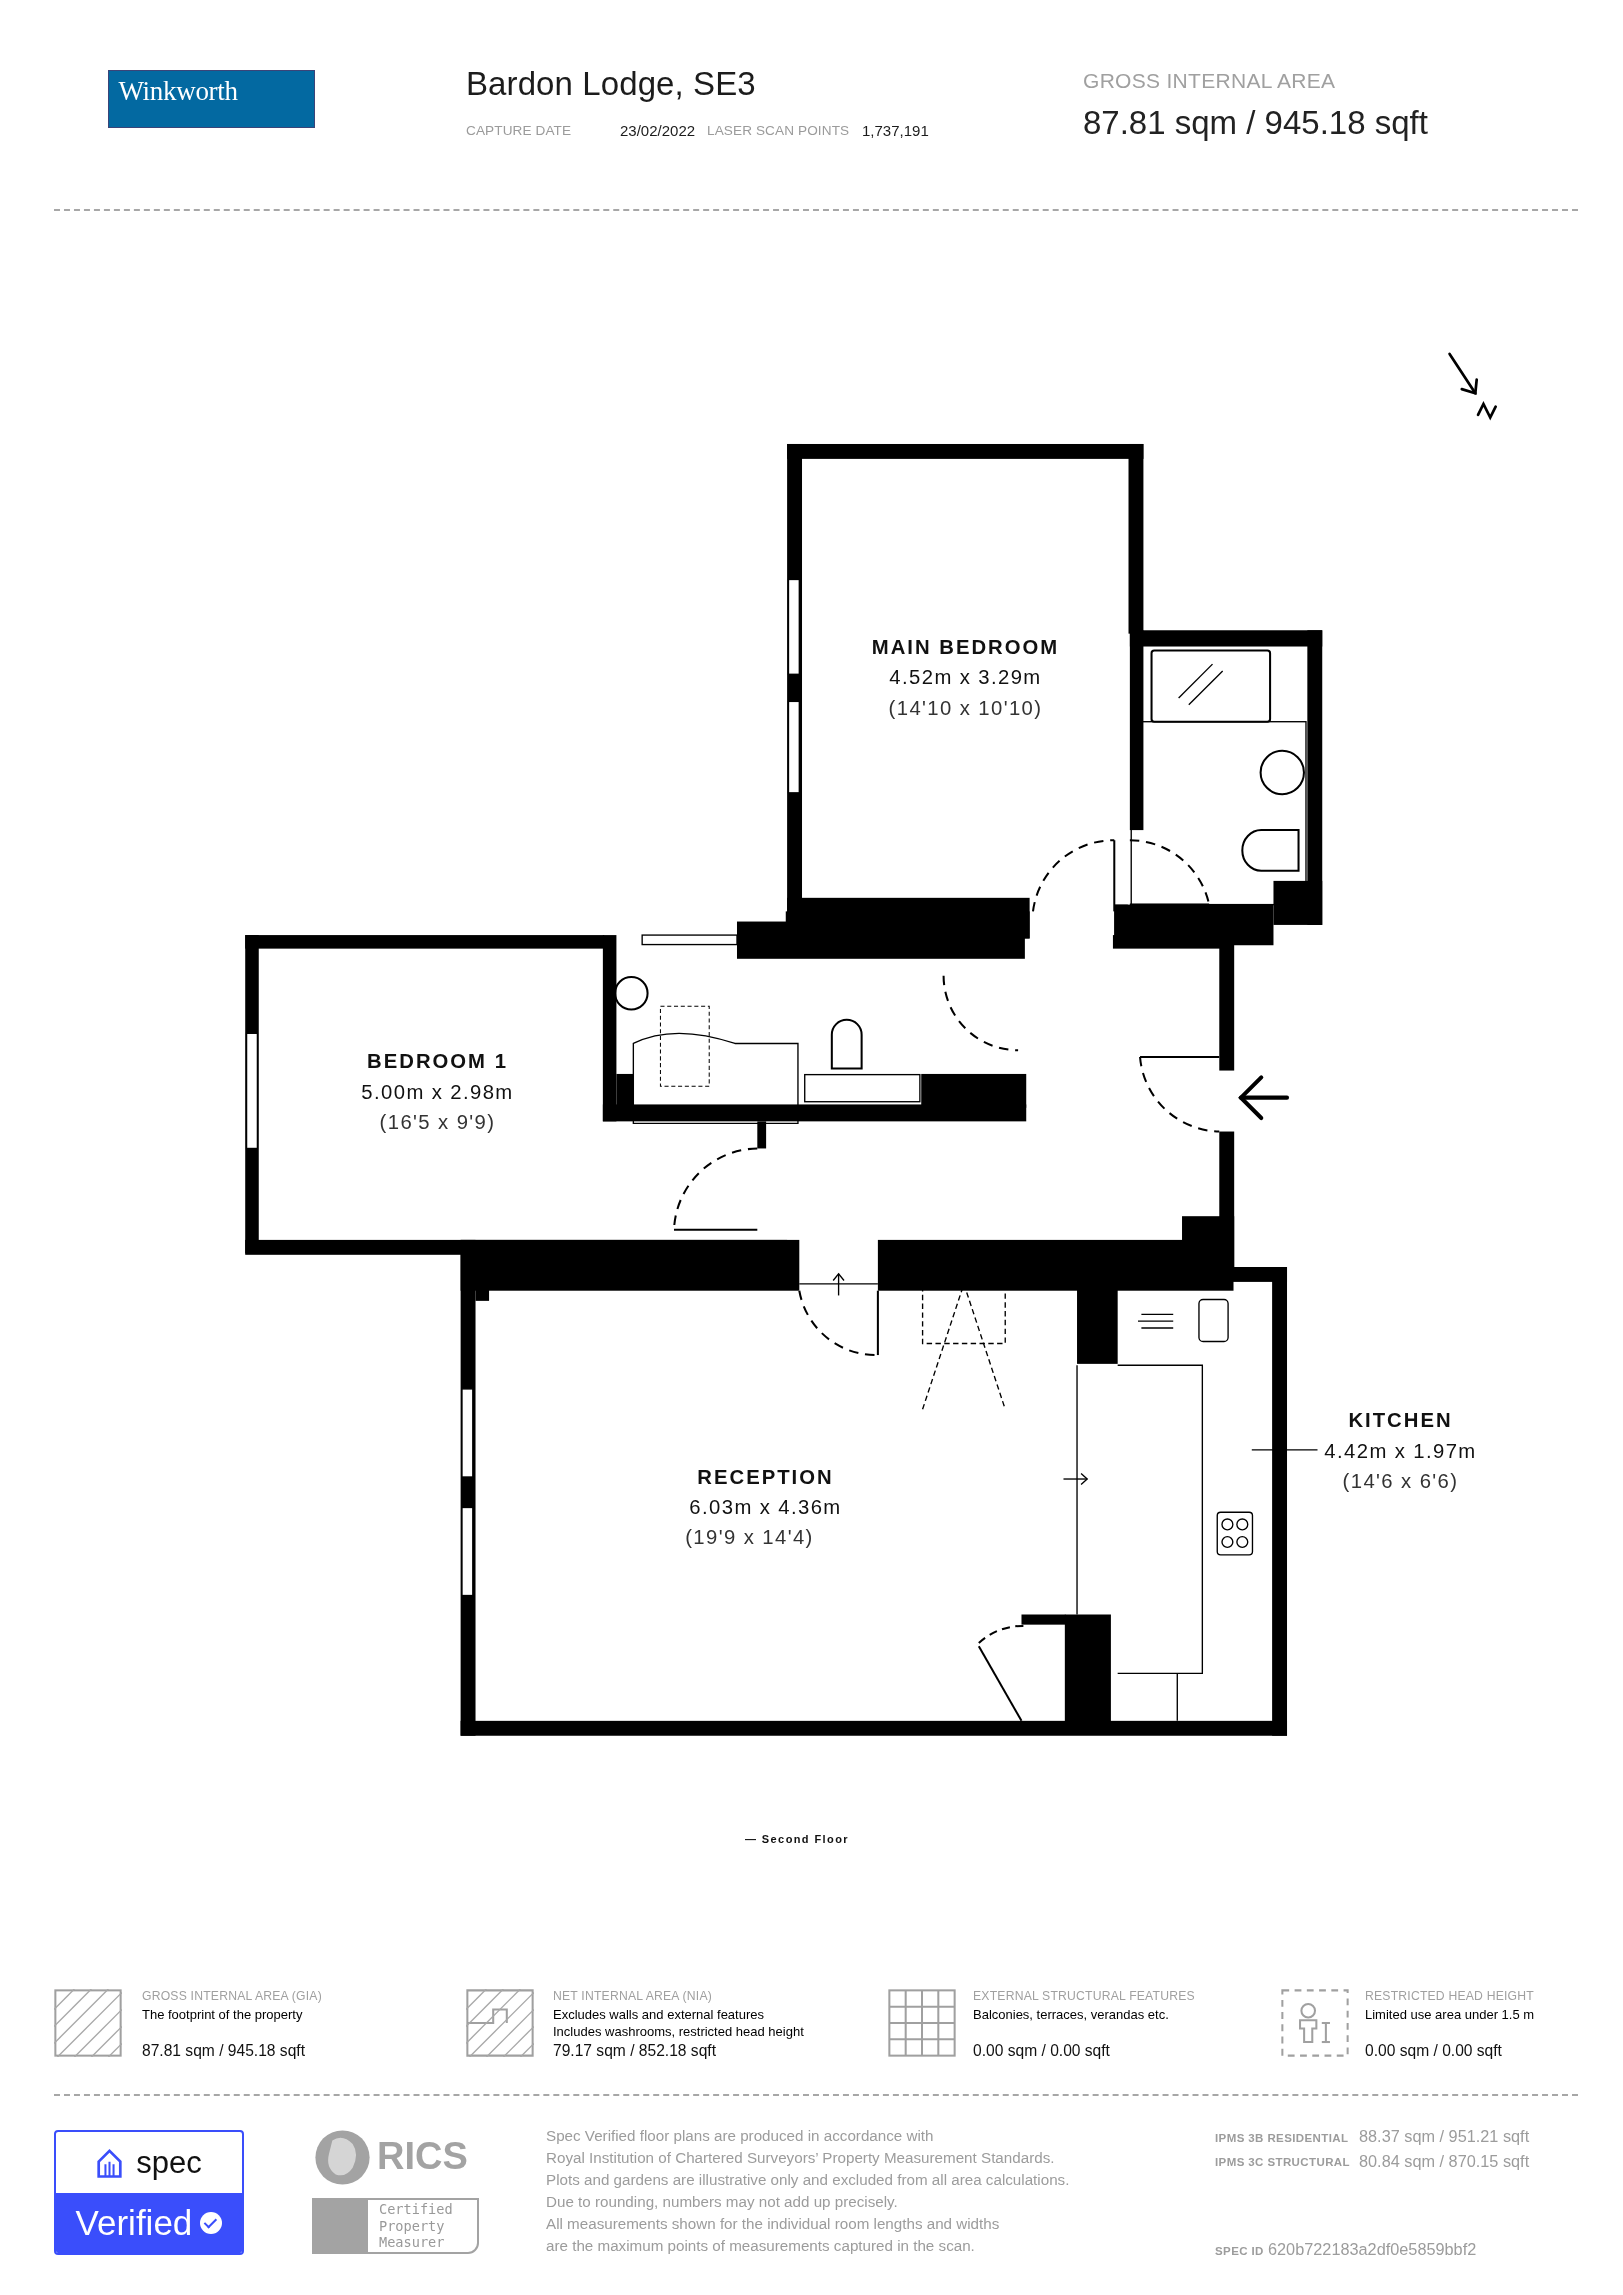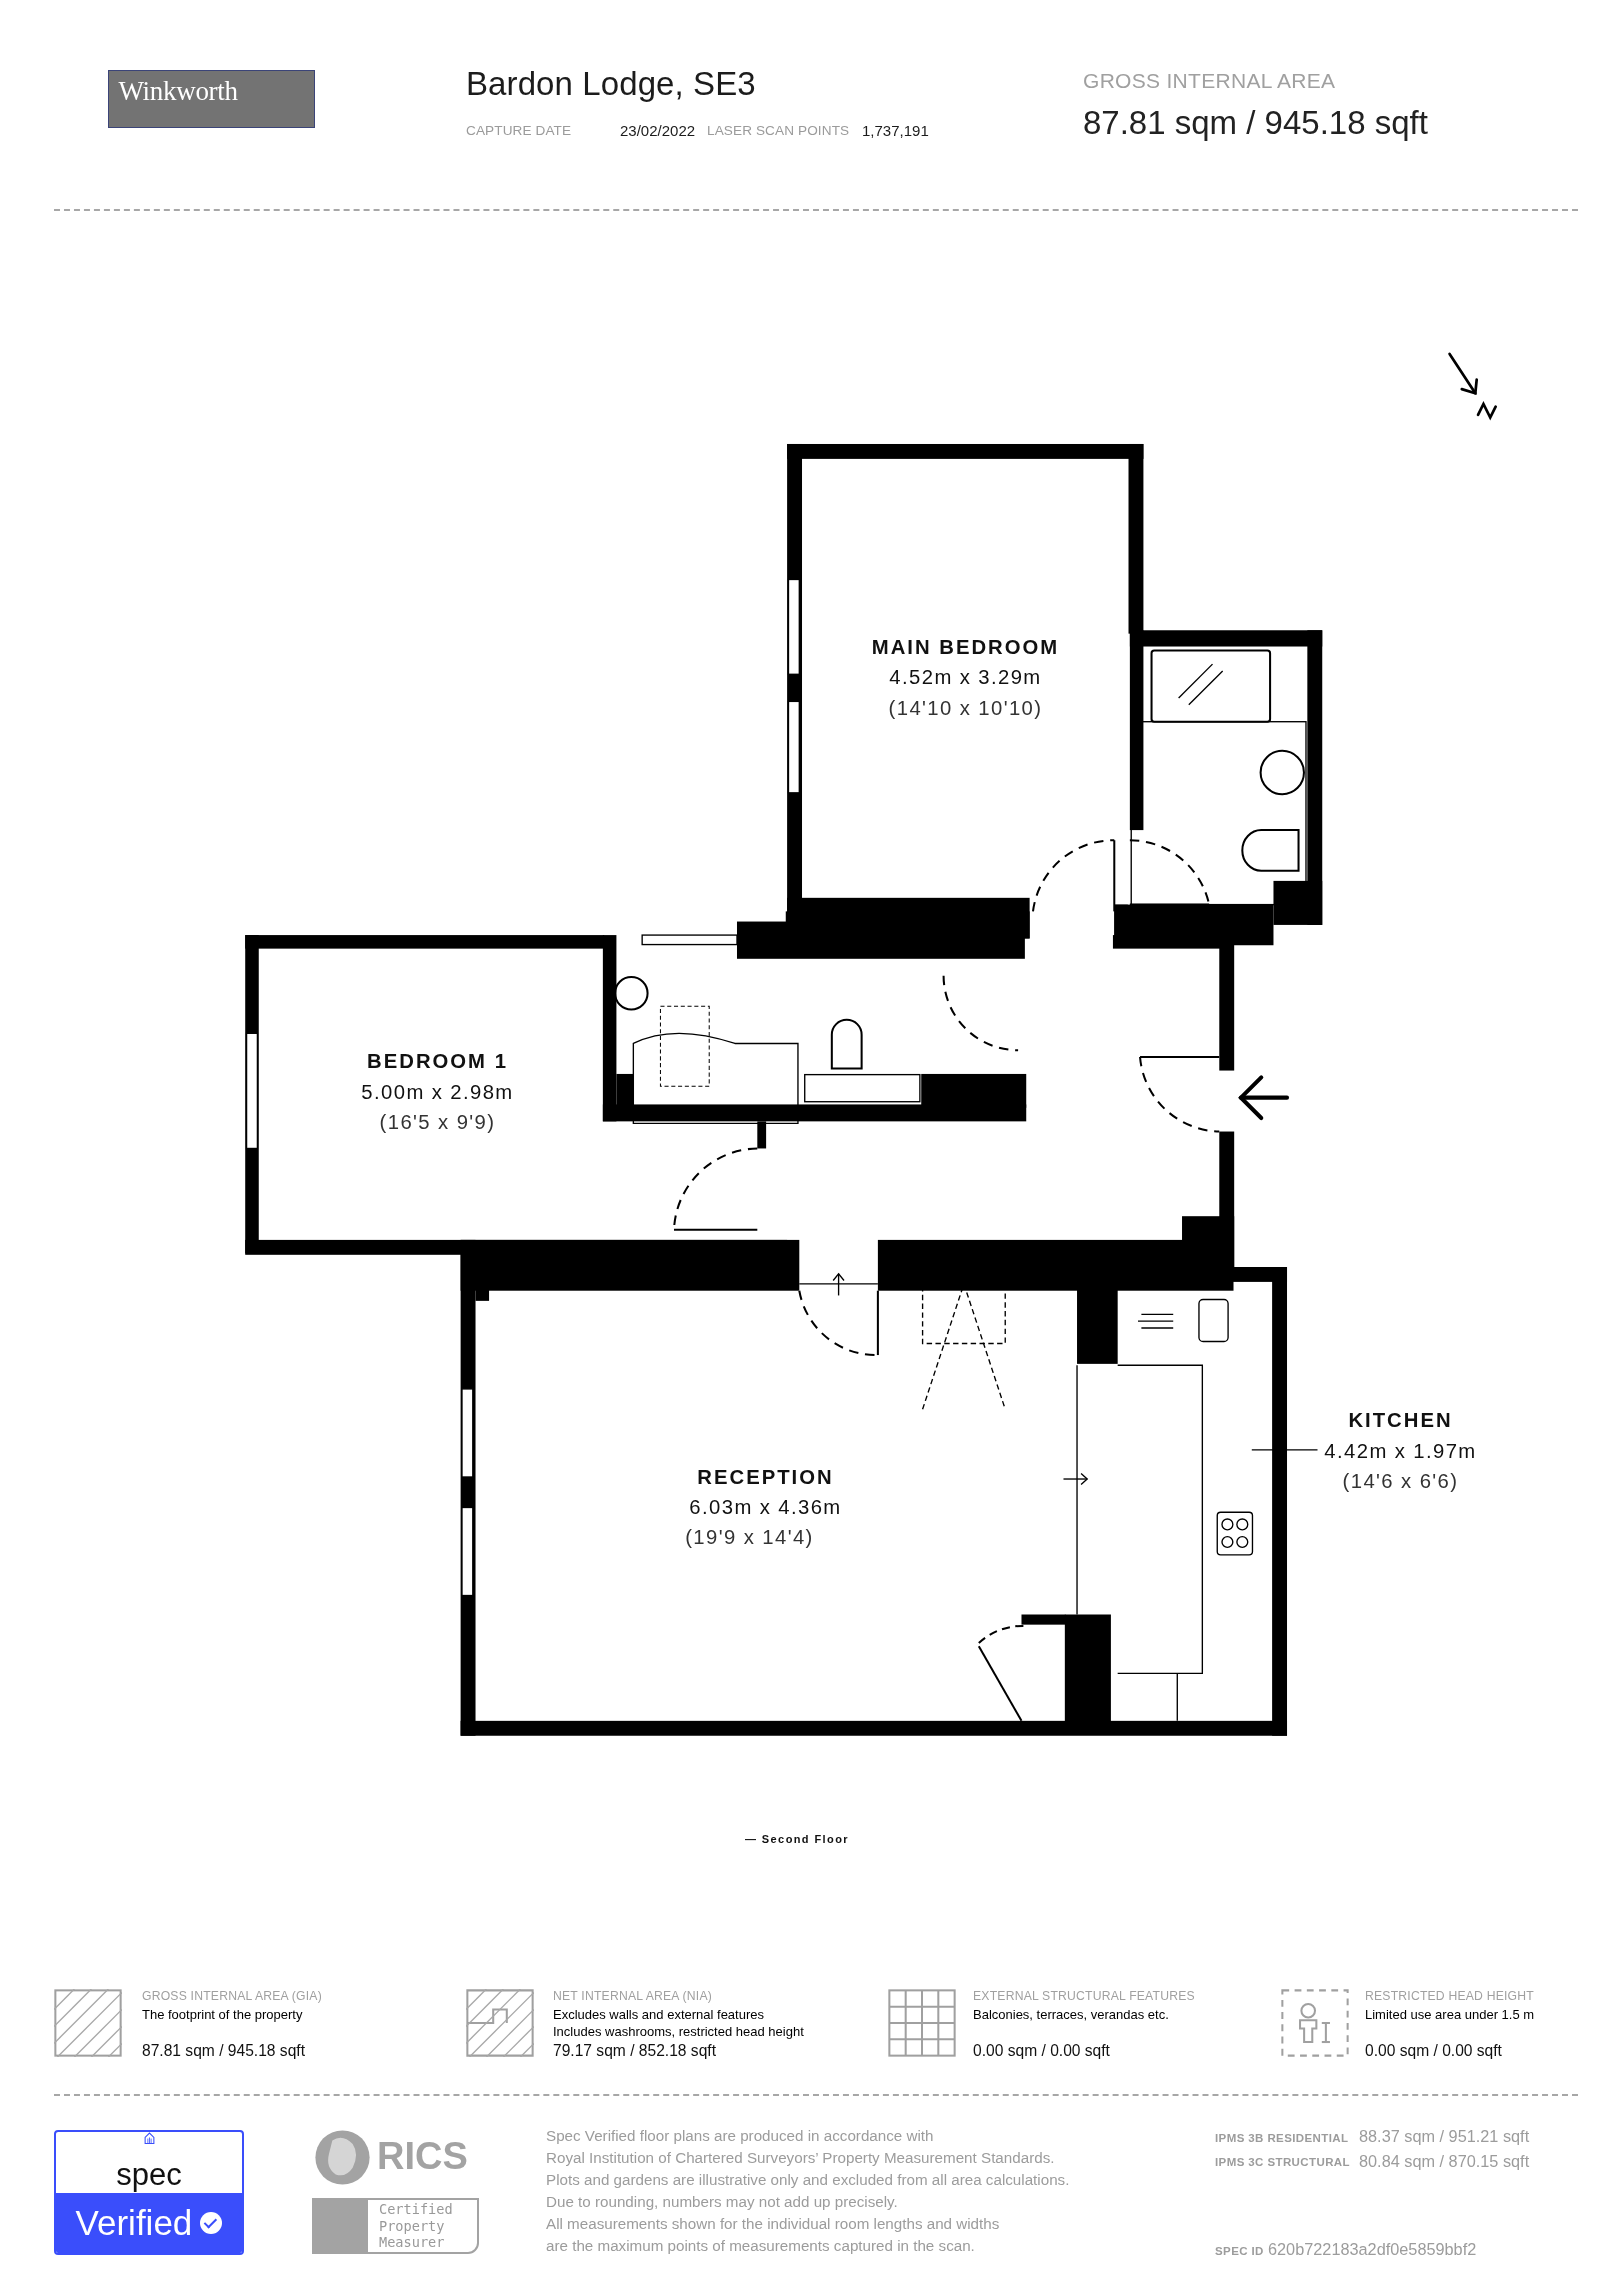--- a/index.html
+++ b/index.html
@@ -1,19 +1,19 @@
 <!DOCTYPE html>
 <html style="font-size:11px"><head>
 <meta charset="utf-8">
 <style>
   html, body { margin:0; padding:0; background:#ffffff; }
   body { width:1623px; height:2295px; position:relative; overflow:hidden;
          font-family:"Liberation Sans", "DejaVu Sans", sans-serif; color:#1a1a1a; }
   .abs { position:absolute; }
-  .logo { left:108px; top:70px; width:207px; height:58px; background:#737373;
+  .logo { left:108px; top:70px; width:207px; height:58px; background:#0369a1;
           border:0.7px solid #3b4478; box-sizing:border-box; }
   .logo span { position:absolute; left:9.5px; top:5.4px; color:#ffffff;
                font-family:"Liberation Serif", "DejaVu Serif", serif; font-size:27px; letter-spacing:-0.3px; }
   .title { left:466px; top:65px; font-size:33px; font-weight:normal; color:#1c1c1c; letter-spacing:0.1px; }
   .meta { top:123px; font-size:13.6px; color:#9b9b9b; letter-spacing:0.1px; }
   .meta-val { top:122px; font-size:15px; color:#1c1c1c; }
   .gia-label { left:1083px; top:69px; font-size:21px; color:#a0a0a0; letter-spacing:0.3px; }
   .gia-val { left:1083px; top:104px; font-size:33px; color:#222; }
   .dash { height:0; border-top:2px dashed #a7a7a7; }
   .plan { left:0; top:0; width:1623px; height:1965px; }
@@ -22,21 +22,21 @@
   .room-imp { position:absolute; font-size:20.3px; letter-spacing:1.4px; color:#333; text-align:center; }
   .floor-label { left:745px; top:1833px; font-size:11px; font-weight:bold; letter-spacing:1.4px; color:#111; }
   .legend-title { font-size:12.2px; color:#a0a0a0; letter-spacing:0.2px; }
   .legend-sub { font-size:13px; color:#000000; }
   .legend-val { font-size:15.6px; color:#111; }
   .disclaimer { left:546px; top:2125px; width:623px; font-size:15.2px; line-height:22px; color:#9c9c9c; }
   .ipms-label { font-size:11.5px; font-weight:bold; color:#9c9c9c; letter-spacing:0.4px; }
   .ipms-val { font-size:16.3px; color:#9c9c9c; }
   .spec-badge { left:54px; top:2130px; width:190px; height:125px; border-radius:4.1px; overflow:hidden;
                 border:2px solid #3a4efb; box-sizing:border-box; background:#fff; }
-  .spec-top { height:61px; display:flex; align-items:center; justify-content:center; gap:13px;flex-direction:column; }
+  .spec-top { height:61px; display:flex; align-items:center; justify-content:center; gap:13px; }
   .spec-top .word { font-size:31px; color:#111; }
   .spec-bottom { position:absolute; left:0; right:0; bottom:0; height:60px; background:#3a4efb;
                  display:flex; align-items:center; justify-content:center; gap:8.1px; color:#fff; font-size:35px; }
   .check { width:22px; height:22px; border-radius:50%; background:#fff; display:inline-block; position:relative; }
   .check::after { content:""; position:absolute; left:6.8px; top:4.1px; width:5.4px; height:9.5px;
                   border-right:2.7px solid #3a4efb; border-bottom:2.7px solid #3a4efb; transform:rotate(45deg); }
 </style>
 </head>
 <body>
 

